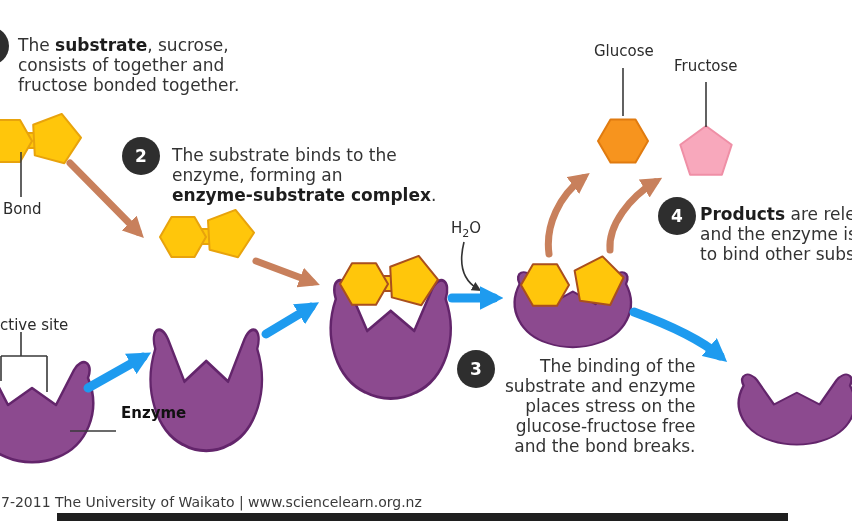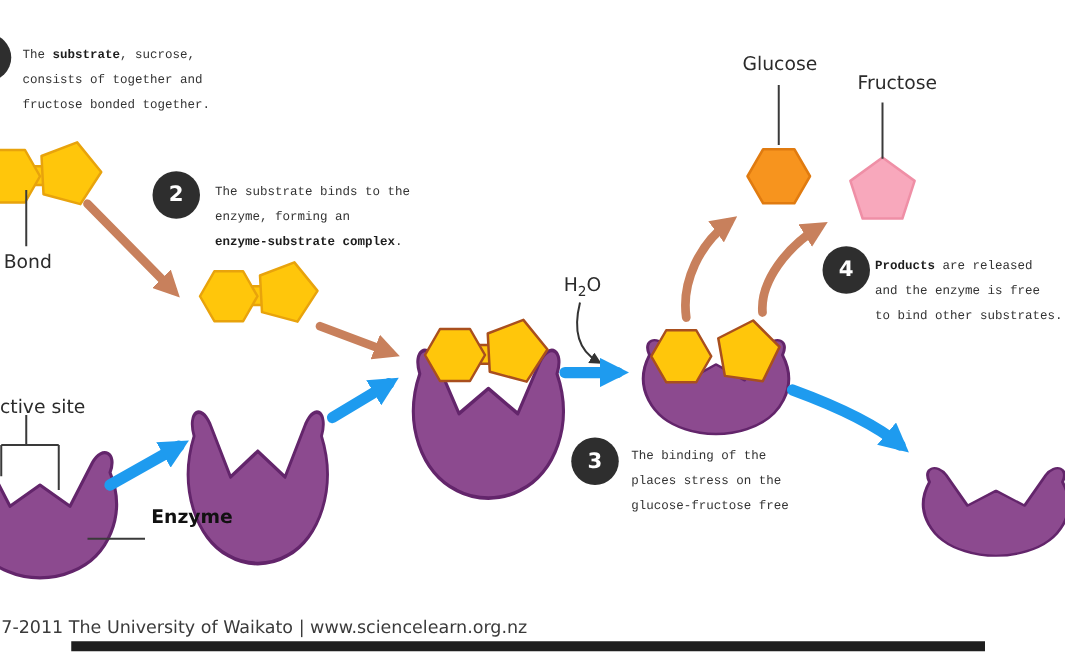--- a/index.html
+++ b/index.html
@@ -1,19 +1,19 @@
 <!DOCTYPE html>
 <html><head>
 <meta charset="utf-8">
 <style>
   html,body{margin:0;padding:0;background:#fff;}
   #stage{position:relative;width:852px;height:522px;overflow:hidden;background:#ffffff;
          font-family:"DejaVu Sans","Liberation Sans",sans-serif;color:#333;}
   svg{position:absolute;left:0;top:0;overflow:hidden;}
-  .txt{position:absolute;font-size:10px;line-height:20px;color:#333;font-family:Liberation Mono, monospace;}
+  .txt{position:absolute;font-size:17px;line-height:20px;color:#333;}
   .txt b{font-weight:700;color:#1d1d1d;}
   .nowrap{white-space:nowrap;}
   .badge{position:absolute;width:38px;height:38px;border-radius:50%;background:#2e2e2e;
          color:#fff;font-weight:700;font-size:17px;display:flex;align-items:center;justify-content:center;}
   .label{position:absolute;font-size:15px;color:#2b2b2b;white-space:nowrap;}
   .bold-label{font-weight:700;color:#111;}
   #copyright{position:absolute;left:1px;top:494px;font-size:14px;color:#3a3a3a;white-space:nowrap;}
   #bottom-bar{position:absolute;left:57px;top:513px;width:731px;height:8px;background:#1f1f1f;}
   sub{font-size:11px;}
 </style>
@@ -115,35 +115,37 @@
     <div>consists of together and</div>
     <div>fructose bonded together.</div>
   </div>
 
   <div class="txt nowrap" style="left:172px;top:145px;">
     <div>The substrate binds to the</div>
     <div>enzyme, forming an</div>
     <div><b>enzyme-substrate complex</b><span>.</span></div>
   </div>
 
-  <div class="txt nowrap" style="left:505px;top:356px;">
+  <div class="txt nowrap" style="left:505px;top:356px;text-align:right;">
     <div>The binding of the</div>
+    <div>substrate and enzyme</div>
     <div>places stress on the</div>
     <div>glucose-fructose free</div>
+    <div>and the bond breaks.</div>
   </div>
 
   <div class="txt nowrap" style="left:700px;top:204px;">
     <div><b>Products</b><span> are released</span></div>
     <div>and the enzyme is free</div>
     <div>to bind other substrates.</div>
   </div>
 
   <div class="label" style="left:3px;top:200px;">Bond</div>
   <div class="label" style="left:0px;top:316px;text-align:right;">ctive site</div>
   <div class="label bold-label" style="left:121px;top:404px;">Enzyme</div>
   <div class="label" style="left:594px;top:42px;">Glucose</div>
-  <div class="label" style="left:674px;top:57px;margin-left:12px;">Fructose</div>
+  <div class="label" style="left:674px;top:57px;">Fructose</div>
   <div class="label" style="left:451px;top:219px;"><span>H</span><sub>2</sub><span>O</span></div>
 
   <div id="copyright">7-2011 The University of Waikato | www.sciencelearn.org.nz</div>
   <div id="bottom-bar"></div>
 
 </div>
 
 </body></html>

